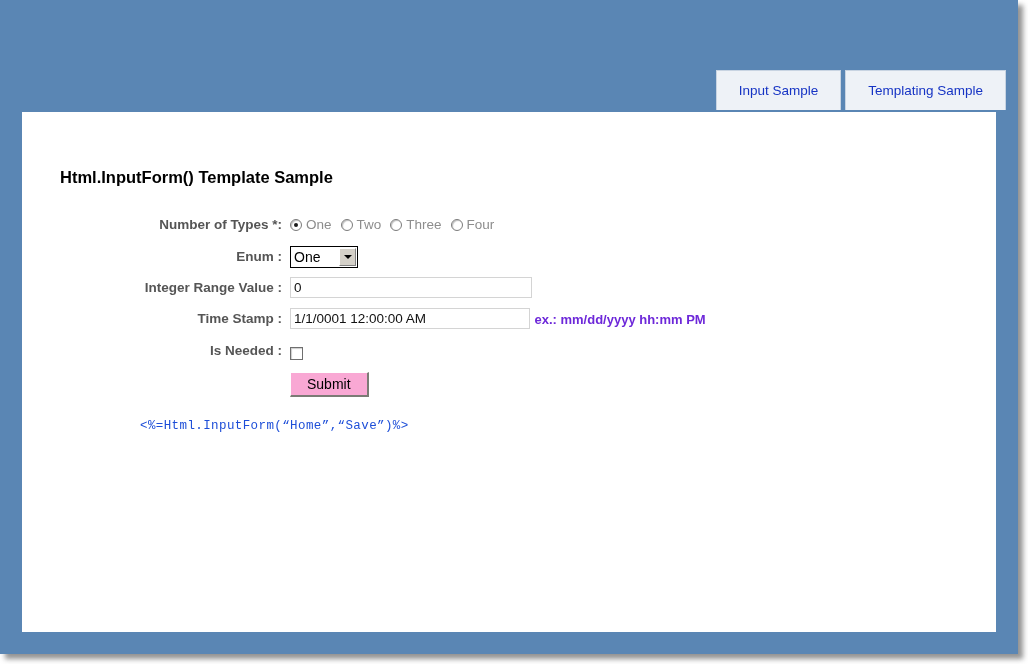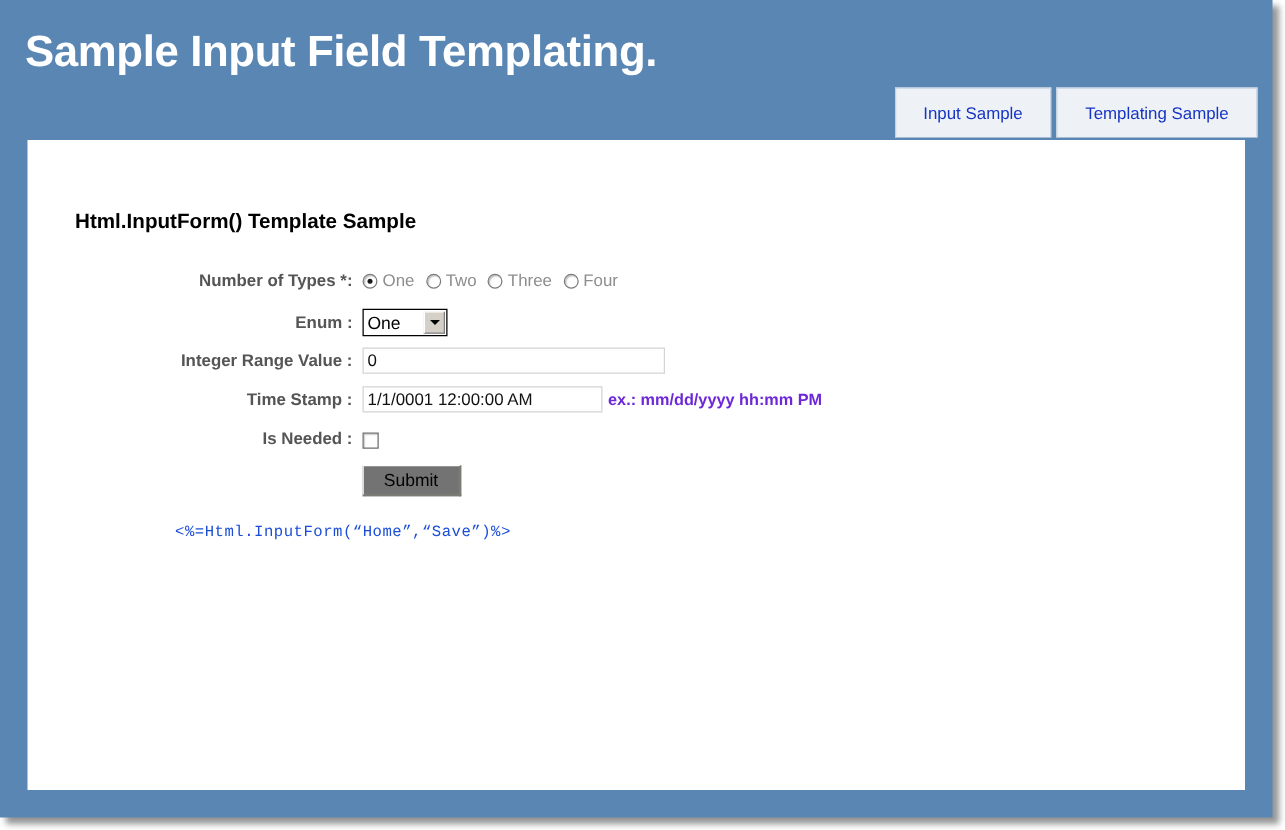--- a/index.html
+++ b/index.html
@@ -120,21 +120,21 @@
   }
   .row-field {
     flex: 1;
     line-height: 22px;
   }
 
   
   .text-input {
     box-sizing: border-box;
     height: 21px;
-    width: 192px;
+    width: 240px;
     border: 1px solid #d4d4d4;
     background: #ffffff;
     font-family: "Liberation Sans", sans-serif;
     font-size: 13.5px;
     color: #111111;
     padding: 1px 3px;
     outline: none;
     vertical-align: top;
   }
   .text-input.wide { width: 242px; }
@@ -297,21 +297,21 @@
     cursor: pointer;
     vertical-align: middle;
     margin-top: 4px;
   }
 
   
   .submit-btn {
     font-family: "Liberation Sans", sans-serif;
     font-size: 14px;
     color: #000000;
-    background: #737373;
+    background: #f9a8d4;
     border-top: 1px solid #ffffff;
     border-left: 1px solid #ffffff;
     border-right: 2px solid #7b7b75;
     border-bottom: 2px solid #7b7b75;
     padding: 3px 16px;
     cursor: pointer;
   }
 
   
   #code-line {
@@ -325,21 +325,20 @@
   }
 
   .submit-row { margin-top: 10px; }
 </style>
 </head>
 <body>
 
 <div id="page-frame">
 
   <div id="header">
-    <div id="site-title">Sample Input Field Templating.</div>
 
     <div id="tabs">
       <div class="tab">
         <span>Input Sample</span>
       </div>
       <div class="tab">
         <span>Templating Sample</span>
       </div>
     </div>
   </div>

